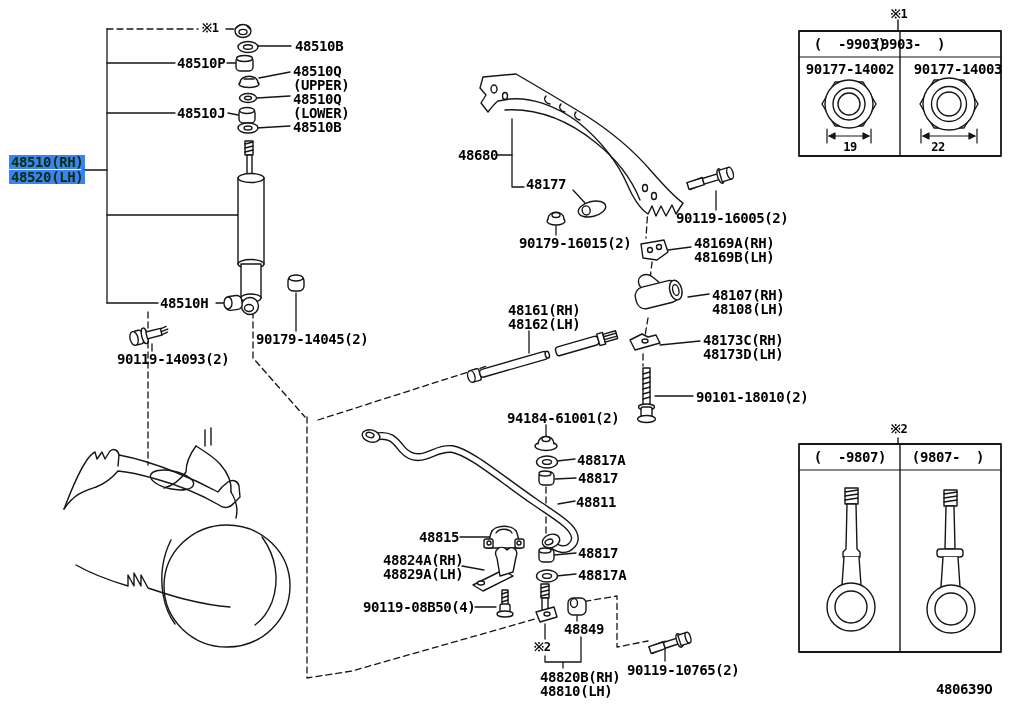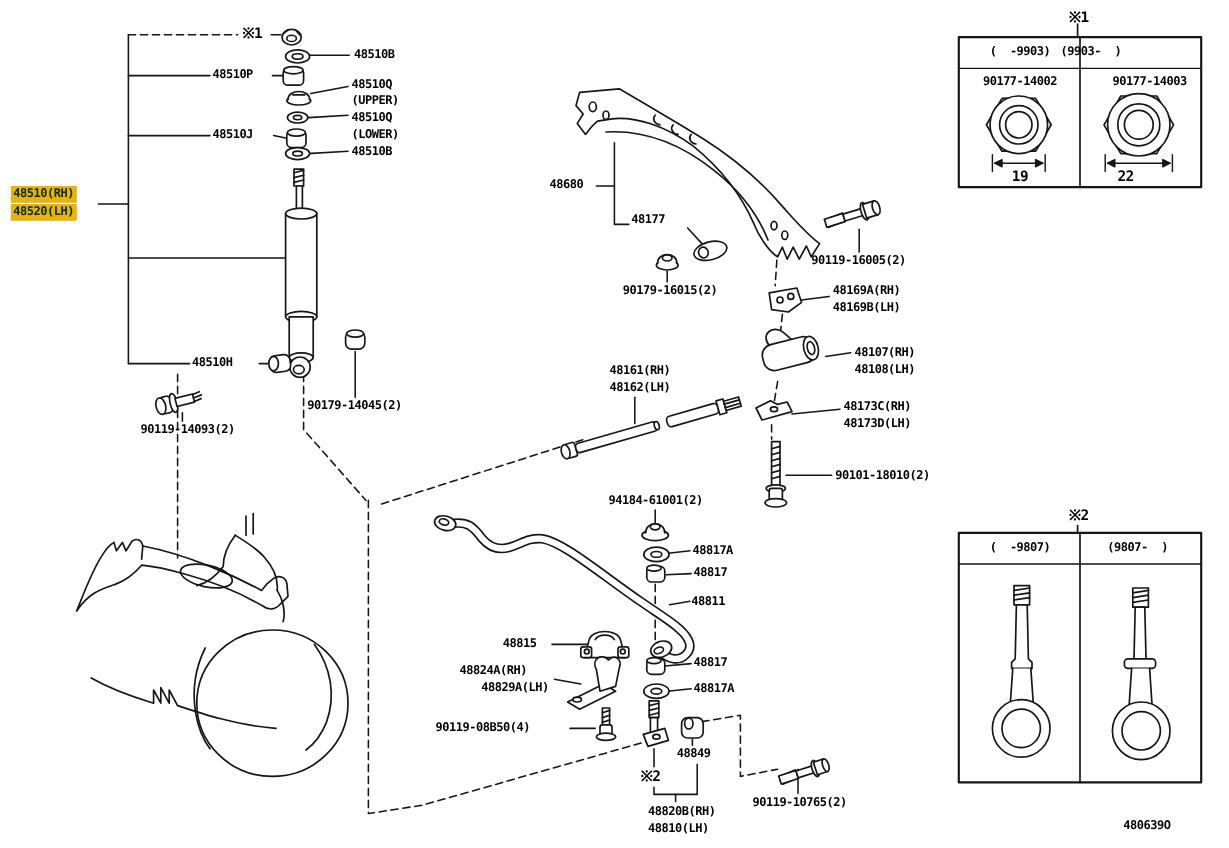--- a/index.html
+++ b/index.html
@@ -1,22 +1,22 @@
 <!DOCTYPE html>
 <html><head>
 <meta charset="utf-8">
 <style>
   html,body{margin:0;padding:0;background:#fff;}
   #stage{position:relative;width:1024px;height:707px;background:#fff;overflow:hidden;
          font-family:"DejaVu Sans Mono","Liberation Mono",monospace;}
   #art{position:absolute;left:0;top:0;}
-  .lbl{position:absolute;font-weight:bold;font-size:10px;line-height:14px;color:#000;
+  .lbl{position:absolute;font-weight:bold;font-size:14px;line-height:14px;color:#000;
        white-space:nowrap;letter-spacing:-0.4px;}
   .sm{font-size:12px;line-height:13px;}
-  .hl{background:#eab308;color:#043000;padding:0 2px;}
+  .hl{background:#3b82f6;color:#043000;padding:0 2px;}
   .ctr{text-align:center;}
 </style>
 </head>
 <body>
 
 <div id="stage">
 
 <svg id="art" width="1024" height="707" viewBox="0 0 1024 707" fill="none" stroke="#161616" stroke-width="1.4" stroke-linecap="round" stroke-linejoin="round">
 
   <g stroke-dasharray="6 4" stroke-width="1.3">
@@ -359,21 +359,21 @@
   <div class="lbl" style="left:703px;top:347px">48173D(LH)</div>
   <div class="lbl" style="left:696px;top:390px">90101-18010(2)</div>
   <div class="lbl" style="left:508px;top:303px">48161(RH)</div>
   <div class="lbl" style="left:508px;top:317px">48162(LH)</div>
   <div class="lbl" style="left:507px;top:411px">94184-61001(2)</div>
   <div class="lbl" style="left:577px;top:453px">48817A</div>
   <div class="lbl" style="left:578px;top:471px">48817</div>
   <div class="lbl" style="left:576px;top:495px">48811</div>
   <div class="lbl" style="left:419px;top:530px">48815</div>
   <div class="lbl" style="left:383px;top:553px">48824A(RH)</div>
-  <div class="lbl" style="left:401px;top:567px">48829A(LH)</div>
+  <div class="lbl" style="left:383px;top:567px">48829A(LH)</div>
   <div class="lbl" style="left:578px;top:546px">48817</div>
   <div class="lbl" style="left:578px;top:568px">48817A</div>
   <div class="lbl" style="left:363px;top:600px">90119-08B50(4)</div>
   <div class="lbl" style="left:564px;top:622px">48849</div>
   <div class="lbl sm" style="left:534px;top:641px">※2</div>
   <div class="lbl" style="left:540px;top:670px">48820B(RH)</div>
   <div class="lbl" style="left:540px;top:684px">48810(LH)</div>
   <div class="lbl" style="left:627px;top:663px">90119-10765(2)</div>
 
   <div class="lbl sm ctr" style="left:884px;top:8px;width:30px">※1</div>

